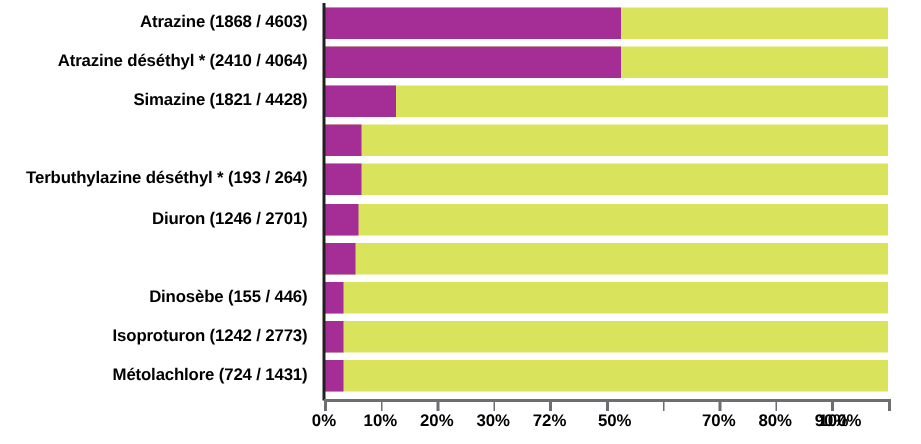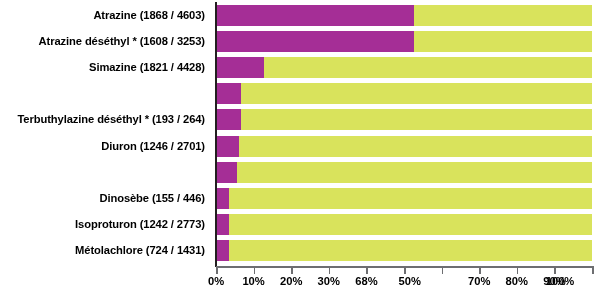--- a/index.html
+++ b/index.html
@@ -102,21 +102,21 @@
     color: #000000;
   }
 </style>
 </head>
 <body>
 
 <div id="chart-root">
 
   <div id="labels">
       <div class="cat-label" style="top: 6px;">Atrazine (1868 / 4603)</div>
-      <div class="cat-label" style="top: 32.1px;">Atrazine déséthyl * (1608 / 3253)</div>
+      <div class="cat-label" style="top: 32.1px;">Atrazine déséthyl * (2410 / 4064)</div>
       <div class="cat-label" style="top: 58.2px;">Simazine (1821 / 4428)</div>
       <div class="cat-label" style="top: 110.4px;">Terbuthylazine déséthyl * (193 / 264)</div>
       <div class="cat-label" style="top: 136.5px;">Diuron (1246 / 2701)</div>
       <div class="cat-label" style="top: 188.7px;">Dinosèbe (155 / 446)</div>
       <div class="cat-label" style="top: 214.8px;">Isoproturon (1242 / 2773)</div>
       <div class="cat-label" style="top: 240.9px;">Métolachlore (724 / 1431)</div>
     </div>
 
   <div id="plot">
       <div class="bar-row" style="top: 5px; background: rgb(217, 227, 92);">
@@ -158,21 +158,21 @@
   <div id="x-axis-ticks">
       <div class="x-tick" style="left: 216px;"></div>
       <div class="x-tick-label" style="left: 216px;">0%</div>
       <div class="x-tick" style="left: 253.6px;"></div>
       <div class="x-tick-label" style="left: 253.6px;">10%</div>
       <div class="x-tick" style="left: 291.2px;"></div>
       <div class="x-tick-label" style="left: 291.2px;">20%</div>
       <div class="x-tick" style="left: 328.8px;"></div>
       <div class="x-tick-label" style="left: 328.8px;">30%</div>
       <div class="x-tick" style="left: 366.4px;"></div>
-      <div class="x-tick-label" style="left: 366.4px;">68%</div>
+      <div class="x-tick-label" style="left: 366.4px;">72%</div>
       <div class="x-tick" style="left: 404px;"></div>
       <div class="x-tick-label" style="left: 398px; text-align: right;">50%</div>
       <div class="x-tick" style="left: 441.6px;"></div>
       <div class="x-tick-label" style="left: 429px; margin-top: 39px;">60%</div>
       <div class="x-tick" style="left: 479.2px;"></div>
       <div class="x-tick-label" style="left: 479.2px;">70%</div>
       <div class="x-tick" style="left: 516.8px;"></div>
       <div class="x-tick-label" style="left: 516.8px;">80%</div>
       <div class="x-tick" style="left: 554.4px;"></div>
       <div class="x-tick-label" style="left: 554.4px;">90%</div>

